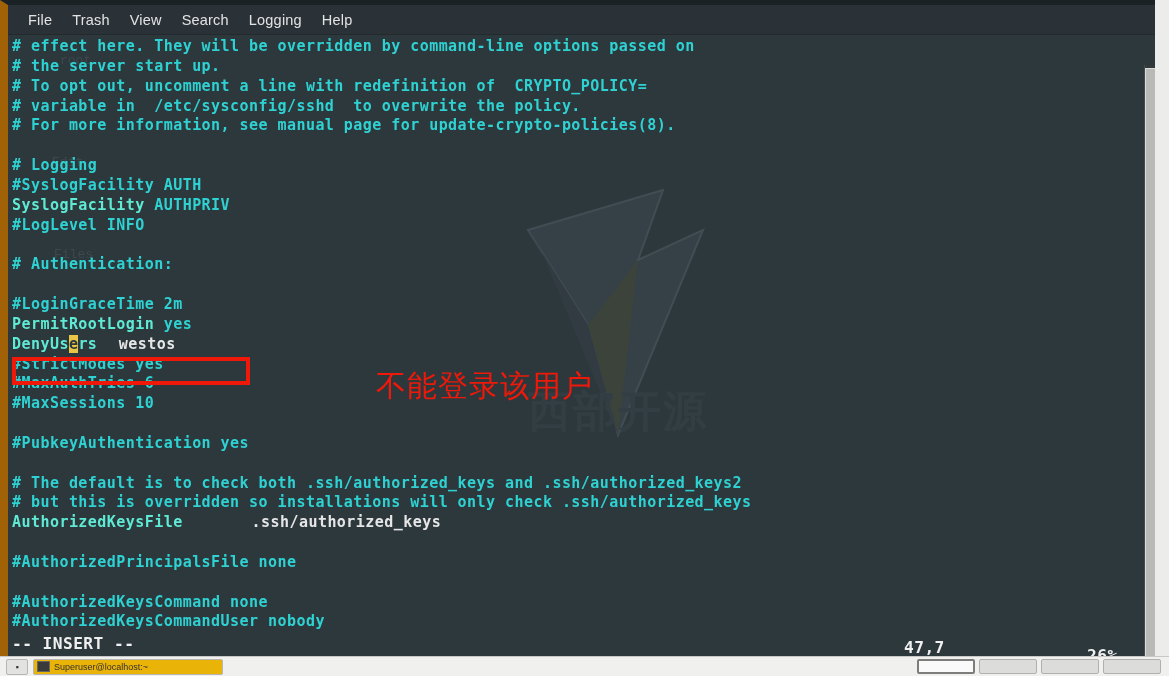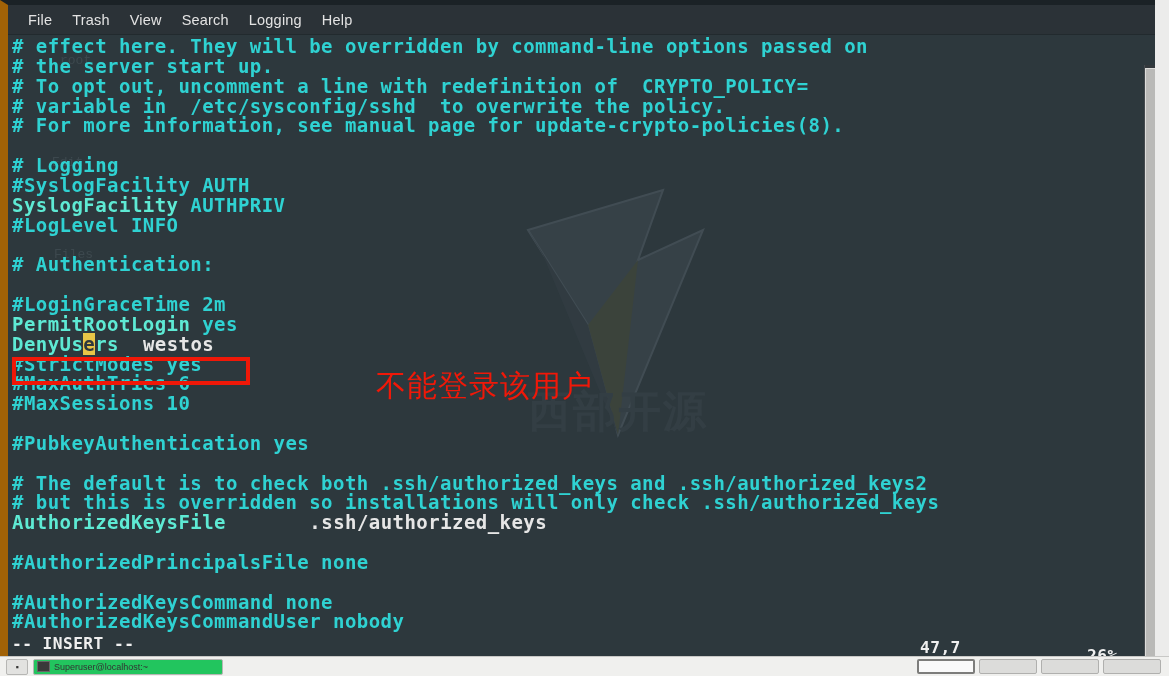--- a/index.html
+++ b/index.html
@@ -79,21 +79,21 @@
     letter-spacing: 2px;
     font-family: "DejaVu Sans", sans-serif;
   }
 
   .code {
     position: absolute;
     left: 0; top: 0;
     width: 1147px;
     padding: 2px 0 0 4px;
     font-family: "DejaVu Sans Mono", "Liberation Mono", monospace;
-    font-size: 19px;
+    font-size: 15px;
     line-height: 19.85px;
     white-space: pre;
     font-weight: bold;
     letter-spacing: 0.45px;
   }
   .ln { display: block; height: 19.85px; }
   .cmt { color: #2fd2d2; }
   .kw  { color: #5eead4; }
   .val { color: #e6e6e6; margin-left: 12px; }
   .cy  { color: #2fd2d2; text-align: center; }
@@ -104,21 +104,21 @@
     position: absolute;
     left: 0; bottom: 0;
     width: 935px; height: 22px;
     font-family: "DejaVu Sans Mono", "Liberation Mono", monospace;
     font-size: 16.2px;
     font-weight: bold;
     color: #efefef;
     letter-spacing: 0.45px;
   }
   .st-mode { position: absolute; left: 4px; top: 0; }
-  .st-pos  { position: absolute; left: 896px; top: 4px; margin-left: 16px; }
+  .st-pos  { position: absolute; left: 896px; top: 4px; }
   .st-pct  { position: absolute; left: 1079px; top: 12px; }
 
   
   .redbox {
     position: absolute;
     left: 4px; top: 322px;
     width: 238px; height: 28px;
     border: 4px solid #f01808;
     pointer-events: none;
   }
@@ -171,21 +171,21 @@
   .tb-btn {
     height: 16px; min-width: 22px;
     background: #e2e2e0;
     border: 1px solid #b6b6b4;
     border-radius: 2px;
     display: flex; align-items: center; justify-content: center;
     font-size: 9px; color: #333;
   }
   .tb-task {
     height: 16px; width: 190px;
-    background: #22c55e;
+    background: #eab308;
     border: 1px solid #b6b6b4;
     border-radius: 2px;
     display: flex; align-items: center;
     padding-left: 3px; gap: 4px;
     font-size: 9px; color: #333;
     overflow: hidden; white-space: nowrap;
   }
   .tb-mini-term {
     width: 13px; height: 11px;
     background: #3a3a3a;

